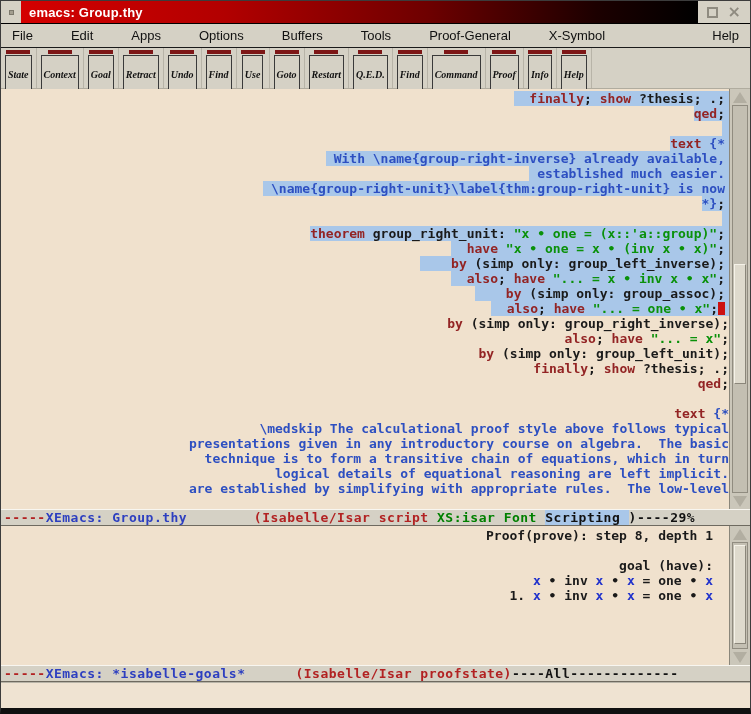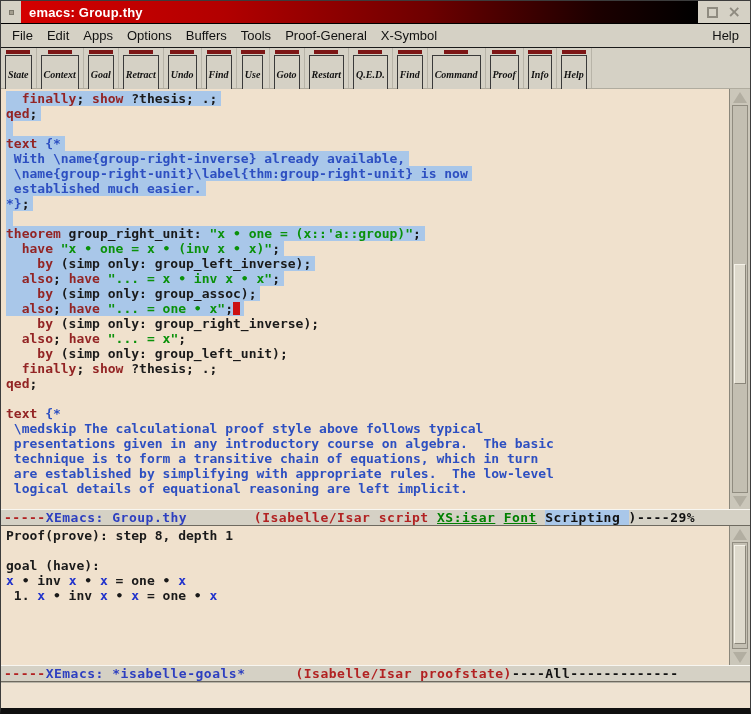--- a/index.html
+++ b/index.html
@@ -13,21 +13,21 @@
   .tb-menu-btn .dot{width:5px;height:5px;background:#a39e90;border:1px solid #7c786c;}
   .tb-title-area{flex:1;display:flex;align-items:center;padding-left:8px;
       background:linear-gradient(to right,#d40000 0%,#b20000 30%,#6e0000 60%,#1c0000 85%,#000 100%);}
   .tb-text{color:#fff;font:bold 13px "Liberation Sans",sans-serif;letter-spacing:.2px;}
   .tb-controls{width:52px;background:#d5d1c5;display:flex;align-items:center;justify-content:space-evenly;}
   .max-btn{width:11px;height:11px;border:2px solid #8f8b80;display:inline-block;}
   .close-btn{color:#8f8b80;font:bold 16px "DejaVu Sans",sans-serif;line-height:14px;}
 
   
   .menubar{height:24px;flex:0 0 24px;background:#d5d1c5;border-bottom:1px solid #1a1a1a;
-           display:flex;align-items:center;padding:0 4px;}
+           display:flex;align-items:center;padding:0 4px;gap:24px;}
   .menu-item{padding:0 7px;font:13px "Liberation Sans",sans-serif;color:#111;}
   .menu-help{margin-left:auto;}
 
   
   .toolbar{height:41px;flex:0 0 41px;background:#d5d1c5;display:flex;align-items:stretch;
            border-bottom:1px solid #b0ac9f;}
   .tb-item{display:flex;flex-direction:column;align-items:center;padding:2px 4px 0;
            border-right:1px solid #b8b4a8;}
   .tb-icon{width:24px;height:24px;border:2px solid #7d1616;display:flex;align-items:center;
            justify-content:center;flex-direction:row;position:relative;overflow:hidden;background:#fff;}
@@ -55,42 +55,42 @@
   .icon-stop-icon{background:#f8f6f0;}
   .stop-circle{width:17px;height:17px;border-radius:50%;background:#dd1111;display:flex;align-items:center;justify-content:center;}
   .stop-bar{width:11px;height:3px;background:#fff;}
   .icon-info-icon{background:#f8f6f0;}
   .info-circle{width:16px;height:16px;border-radius:50%;background:#2233bb;color:#fff;display:flex;align-items:center;justify-content:center;font:bold italic 11px "Liberation Serif",serif;}
   .icon-help-icon{background:linear-gradient(#2f7a33 0 40%,#caa27a 40% 75%,#6a5a3a 75% 100%);}
 
   
   .winrow{display:flex;background:#f0e1cd;overflow:hidden;}
   .winrow.main{flex:0 0 420px;height:420px;}
-  .winrow.goals{flex:0 0 139px;height:139px;}
+  .winrow.goals{flex:0 0 139px;height:139px;gap:16px;}
   .buffer{flex:1;overflow:hidden;padding:2px 0 0 5px;background:#f0e1cd;}
-  .line{height:15px;line-height:15px;white-space:pre;font:bold 13px "DejaVu Sans Mono",monospace;color:#1a1a1a;}
+  .line{height:15px;line-height:15px;white-space:pre;font:bold 13px "DejaVu Sans Mono",monospace;color:#1a1a1a;text-align:right;}
   .line .wrap{display:inline-block;height:15px;}
   .line.hl .wrap{background:#a9c7e9;min-width:7px;padding-right:4px;}
   .c-p{color:#1a1a1a;} .c-k{color:#932424;} .c-s{color:#0a910a;} .c-d{color:#2d4fc1;} .c-v{color:#2233cc;}
   .cursor{display:inline-block;width:7px;height:13px;background:#cc1111;vertical-align:text-top;margin-top:1px;}
 
   
   .scrollbar{width:21px;flex:0 0 21px;background:#cbc7ba;border-left:1px solid #8a867a;display:flex;flex-direction:column;}
   .sb-arrow{height:16px;flex:0 0 16px;display:flex;align-items:center;justify-content:center;}
   .tri-up{width:0;height:0;border-left:7px solid transparent;border-right:7px solid transparent;border-bottom:11px solid #b2aea1;}
   .tri-down{width:0;height:0;border-left:7px solid transparent;border-right:7px solid transparent;border-top:11px solid #b2aea1;}
   .sb-trough{flex:1;margin:0 2px;background:#c3bfb2;border:1px solid #908c80;position:relative;}
   .sb-thumb{position:absolute;left:1px;right:1px;background:#dedacd;border:1px solid #f5f2e8;
             border-bottom-color:#8a867a;border-right-color:#8a867a;}
 
   
   .modeline{height:17px;flex:0 0 17px;background:#d5d1c5;border-top:1px solid #f8f6f0;border-bottom:1px solid #6e6a60;
             padding-left:3px;line-height:15px;white-space:pre;overflow:hidden;
             font:bold 13px "DejaVu Sans Mono",monospace;letter-spacing:.5px;}
-  .m-p{color:#111;} .m-r{color:#b22222;} .m-b{color:#2d3fc0;} .m-g{color:#008000;text-decoration:underline;}
+  .m-p{color:#111;} .m-r{color:#b22222;} .m-b{color:#2d3fc0;} .m-g{color:#008000;}
   .m-h{color:#111;background:#a9c7e9;}
 
   
   .echo{flex:1;background:#efe3d2;border-top:1px solid #b8b4a8;}
 </style>
 </head>
 <body>
 
 <div class="frame">
 
@@ -215,42 +215,42 @@
       </div>
     </div>
 
   <div class="winrow main">
     <div class="buffer" id="main-buffer">
         <div class="line hl"><span class="wrap"><span class="c-p">  </span><span class="c-k">finally</span><span class="c-p">; </span><span class="c-k">show</span><span class="c-p"> ?thesis; .;</span></span></div>
         <div class="line hl"><span class="wrap"><span class="c-k">qed</span><span class="c-p">;</span></span></div>
         <div class="line hl"><span class="wrap"></span></div>
         <div class="line hl"><span class="wrap"><span class="c-k">text</span><span class="c-p"> </span><span class="c-d">{*</span></span></div>
         <div class="line hl"><span class="wrap"><span class="c-d"> With \name{group-right-inverse} already available,</span></span></div>
+        <div class="line hl"><span class="wrap"><span class="c-d"> established much easier.</span></span></div>
         <div class="line hl"><span class="wrap"><span class="c-d"> \name{group-right-unit}\label{thm:group-right-unit} is now</span></span></div>
-        <div class="line hl"><span class="wrap"><span class="c-d"> established much easier.</span></span></div>
         <div class="line hl"><span class="wrap"><span class="c-d">*}</span><span class="c-p">;</span></span></div>
         <div class="line hl"><span class="wrap"></span></div>
         <div class="line hl"><span class="wrap"><span class="c-k">theorem</span><span class="c-p"> group_right_unit: </span><span class="c-s">"x • one = (x::'a::group)"</span><span class="c-p">;</span></span></div>
         <div class="line hl"><span class="wrap"><span class="c-p">  </span><span class="c-k">have</span><span class="c-p"> </span><span class="c-s">"x • one = x • (inv x • x)"</span><span class="c-p">;</span></span></div>
         <div class="line hl"><span class="wrap"><span class="c-p">    </span><span class="c-k">by</span><span class="c-p"> (simp only: group_left_inverse);</span></span></div>
         <div class="line hl"><span class="wrap"><span class="c-p">  </span><span class="c-k">also</span><span class="c-p">; </span><span class="c-k">have</span><span class="c-p"> </span><span class="c-s">"... = x • inv x • x"</span><span class="c-p">;</span></span></div>
         <div class="line hl"><span class="wrap"><span class="c-p">    </span><span class="c-k">by</span><span class="c-p"> (simp only: group_assoc);</span></span></div>
         <div class="line hl"><span class="wrap"><span class="c-p">  </span><span class="c-k">also</span><span class="c-p">; </span><span class="c-k">have</span><span class="c-p"> </span><span class="c-s">"... = one • x"</span><span class="c-p">;</span><span class="cursor"></span></span></div>
         <div class="line"><span class="wrap"><span class="c-p">    </span><span class="c-k">by</span><span class="c-p"> (simp only: group_right_inverse);</span></span></div>
         <div class="line"><span class="wrap"><span class="c-p">  </span><span class="c-k">also</span><span class="c-p">; </span><span class="c-k">have</span><span class="c-p"> </span><span class="c-s">"... = x"</span><span class="c-p">;</span></span></div>
         <div class="line"><span class="wrap"><span class="c-p">    </span><span class="c-k">by</span><span class="c-p"> (simp only: group_left_unit);</span></span></div>
         <div class="line"><span class="wrap"><span class="c-p">  </span><span class="c-k">finally</span><span class="c-p">; </span><span class="c-k">show</span><span class="c-p"> ?thesis; .;</span></span></div>
         <div class="line"><span class="wrap"><span class="c-k">qed</span><span class="c-p">;</span></span></div>
         <div class="line"><span class="wrap"></span></div>
         <div class="line"><span class="wrap"><span class="c-k">text</span><span class="c-p"> </span><span class="c-d">{*</span></span></div>
         <div class="line"><span class="wrap"><span class="c-d"> \medskip The calculational proof style above follows typical</span></span></div>
         <div class="line"><span class="wrap"><span class="c-d"> presentations given in any introductory course on algebra.  The basic</span></span></div>
         <div class="line"><span class="wrap"><span class="c-d"> technique is to form a transitive chain of equations, which in turn</span></span></div>
+        <div class="line"><span class="wrap"><span class="c-d"> logical details of equational reasoning are left implicit.</span></span></div>
         <div class="line"><span class="wrap"><span class="c-d"> are established by simplifying with appropriate rules.  The low-level</span></span></div>
-        <div class="line"><span class="wrap"><span class="c-d"> logical details of equational reasoning are left implicit.</span></span></div>
       </div>
     <div class="scrollbar">
       <div class="sb-arrow">
           <div class="tri-up"></div>
         </div>
       <div class="sb-trough">
         <div class="sb-thumb" style="top:41%;height:31%;"></div>
       </div>
       <div class="sb-arrow">
           <div class="tri-down"></div>

